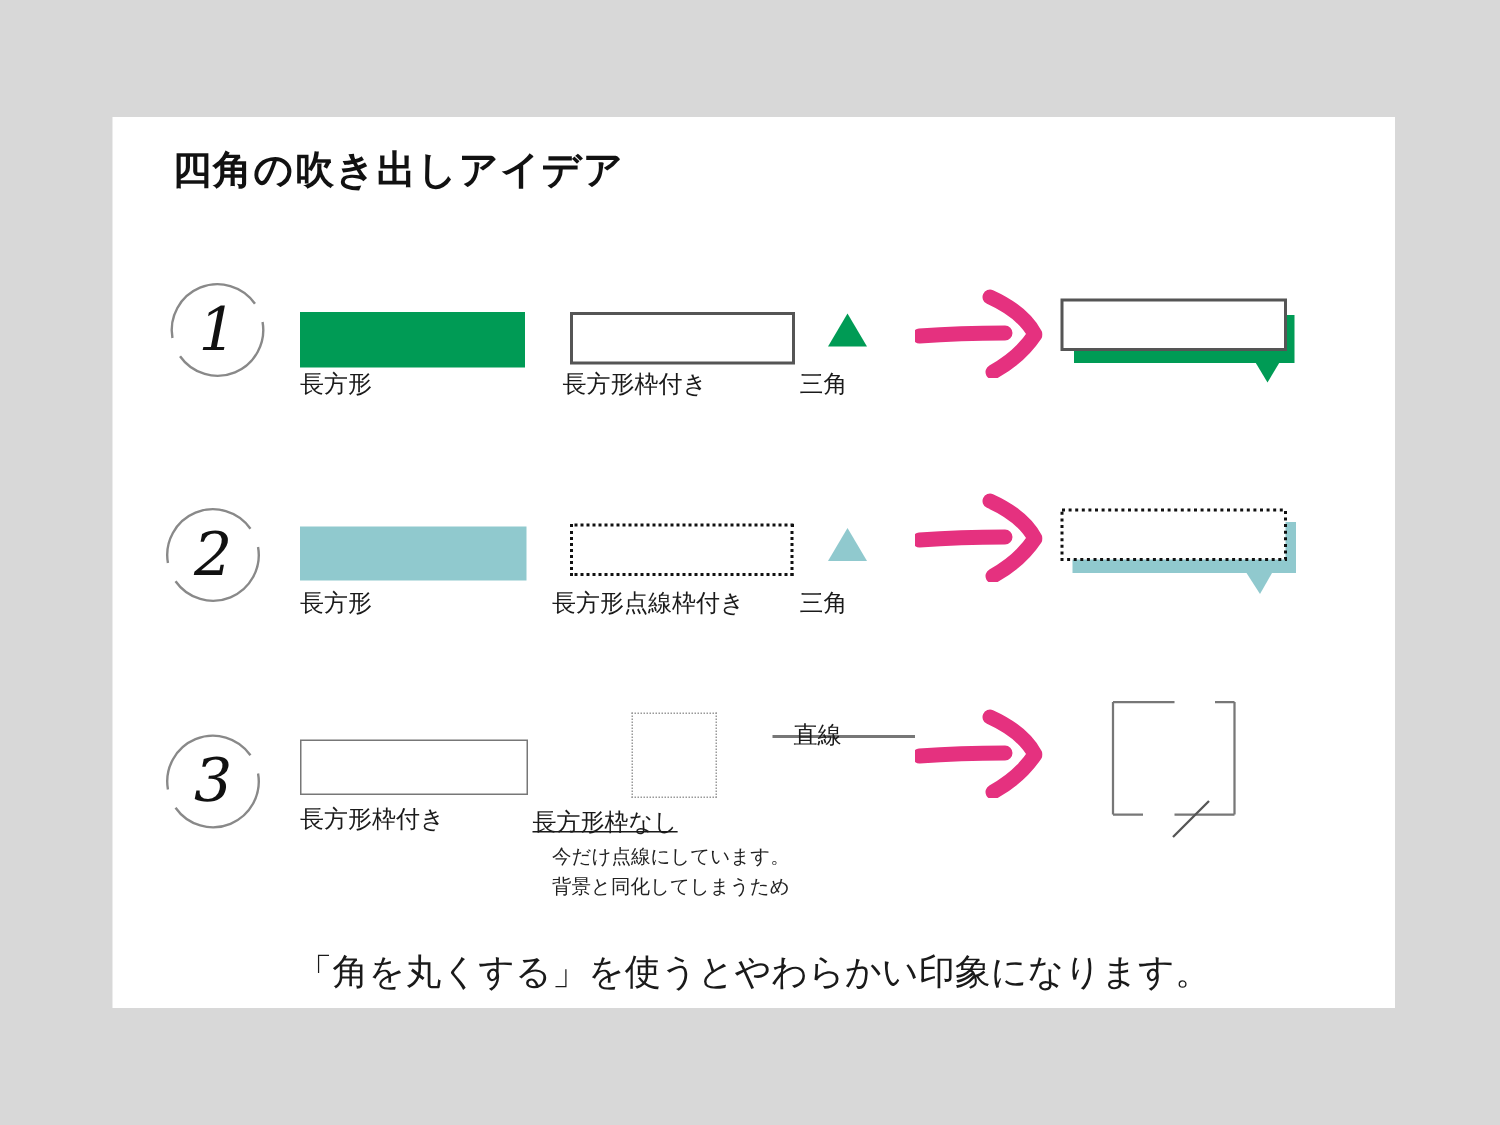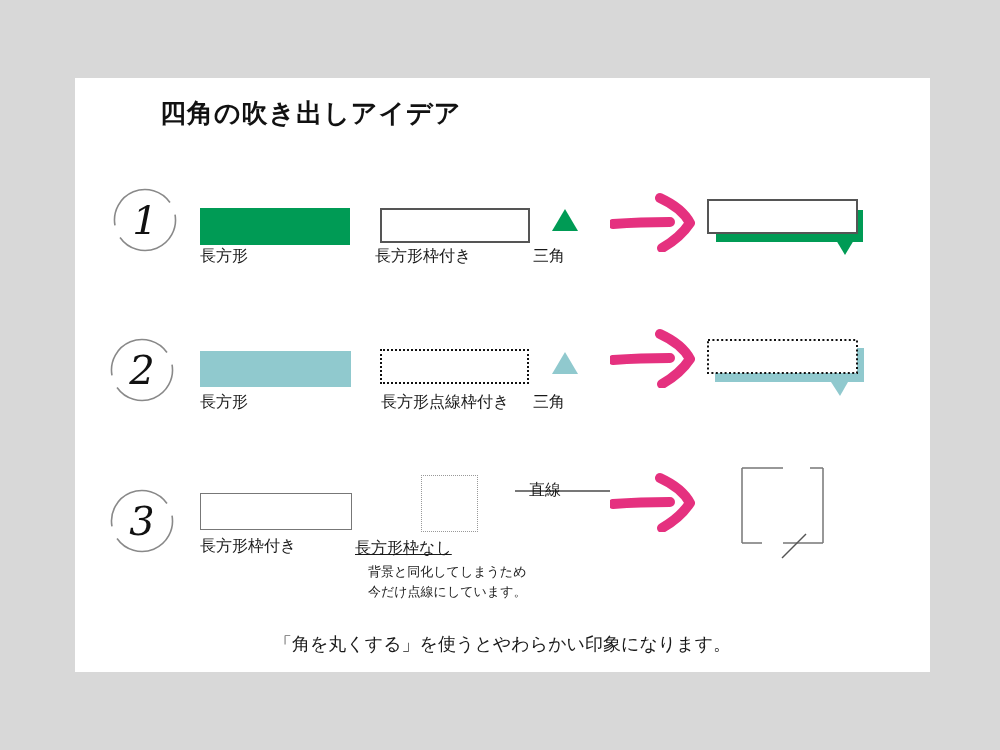--- a/index.html
+++ b/index.html
@@ -3,35 +3,35 @@
 <meta charset="utf-8">
 <style>
   html,body{margin:0;padding:0;}
   body{
     width:1000px;height:750px;background:#d8d8d8;
     font-family:"DejaVu Sans","Liberation Sans",sans-serif;
     position:relative;overflow:hidden;color:#1a1a1a;
   }
   .abs{position:absolute;}
   .card{left:75px;top:78px;width:855px;height:594px;background:#ffffff;}
-  .title{left:115px;top:96px;font-size:26px;font-weight:bold;letter-spacing:1px;color:#111;margin-left:45px;}
+  .title{left:115px;top:96px;font-size:26px;font-weight:bold;letter-spacing:1px;color:#111;}
   .num-circle{width:66px;height:66px;}
   .num-circle svg{position:absolute;left:0;top:0;}
   .num{position:absolute;left:0;top:0;width:66px;height:66px;display:flex;align-items:center;justify-content:center;
        font-family:"DejaVu Serif","Liberation Serif",serif;font-style:italic;font-size:40px;color:#111;}
   .label{font-size:16px;text-align:left;color:#1a1a1a;white-space:nowrap;}
   .note{font-size:13px;color:#222;line-height:1.55;white-space:nowrap;}
   .green-rect{background:#009b55;}
   .teal-rect{background:#90c9ce;}
   .white-rect-dark{background:#fff;border:2px solid #555;box-sizing:border-box;}
   .white-rect-thin{background:#fff;border:1.5px solid #777;box-sizing:border-box;}
   .dotted-rect{background:#fff;border:2px dotted #111;box-sizing:border-box;}
   .dotted-square{background:#fff;border:1.5px dotted #999;box-sizing:border-box;}
   .hline{border-top:2px solid #777;width:95px;height:0;}
-  .footer{left:75px;top:632px;width:855px;text-align:center;font-size:18px;color:#1a1a1a;}
+  .footer{left:75px;top:632px;width:855px;text-align:center;font-size:24px;color:#1a1a1a;}
 </style>
 </head>
 <body>
 
 <div class="abs card"></div>
 
 <div class="abs title">四角の吹き出しアイデア</div>
 
 <div class="abs num-circle" style="left:112px;top:187px;">
   <svg width="66" height="66" viewBox="0 0 66 66">
@@ -70,21 +70,21 @@
   <span class="num">2</span>
 </div>
 
 <div class="abs teal-rect" style="left:200px;top:351px;width:151px;height:36px;"></div>
 <div class="abs dotted-rect" style="left:380px;top:349px;width:149px;height:35px;"></div>
 <svg class="abs" style="left:551px;top:351px;" width="28" height="24" viewBox="0 0 28 24">
   <polygon points="14,1 27,23 1,23" fill="#90c9ce"></polygon>
 </svg>
 
 <div class="abs label" style="left:200px;top:392px;width:150px;">長方形</div>
-<div class="abs label" style="left:381px;top:392px;width:174px;">長方形点線枠付き</div>
+<div class="abs label" style="left:368px;top:392px;width:174px;">長方形点線枠付き</div>
 <div class="abs label" style="left:533px;top:392px;width:64px;">三角</div>
 
 <svg class="abs" style="left:610px;top:328px;" width="85" height="60" viewBox="0 0 85 60">
   <path d="M3,32 Q30,30 60,30" fill="none" stroke="#e5317f" stroke-width="10" stroke-linecap="round"></path>
   <path d="M50,6 Q72,16 80,31 Q70,46 52,56" fill="none" stroke="#e5317f" stroke-width="10" stroke-linecap="round" stroke-linejoin="round"></path>
 </svg>
 
 <svg class="abs" style="left:705px;top:336px;" width="168" height="64" viewBox="0 0 168 64">
   <rect x="10" y="12" width="149" height="34" fill="#90c9ce"></rect>
   <polygon points="126,46 143,46 135,60" fill="#90c9ce"></polygon>
@@ -98,22 +98,22 @@
   </svg>
   <span class="num">3</span>
 </div>
 
 <div class="abs white-rect-thin" style="left:200px;top:493px;width:152px;height:37px;"></div>
 <div class="abs label" style="left:200px;top:536px;width:152px;">長方形枠付き</div>
 
 <div class="abs dotted-square" style="left:421px;top:475px;width:57px;height:57px;"></div>
 <div class="abs label" style="left:355px;top:538px;width:150px;text-decoration:underline;">長方形枠なし</div>
 <div class="abs note" style="left:368px;top:562px;">
+  <div>今だけ点線にしています。</div>
   <div>背景と同化してしまうため</div>
-  <div>今だけ点線にしています。</div>
 </div>
 
 <div class="abs hline" style="left:515px;top:490px;"></div>
 <div class="abs label" style="left:529px;top:480px;width:75px;">直線</div>
 
 <svg class="abs" style="left:610px;top:472px;" width="85" height="60" viewBox="0 0 85 60">
   <path d="M3,32 Q30,30 60,30" fill="none" stroke="#e5317f" stroke-width="10" stroke-linecap="round"></path>
   <path d="M50,6 Q72,16 80,31 Q70,46 52,56" fill="none" stroke="#e5317f" stroke-width="10" stroke-linecap="round" stroke-linejoin="round"></path>
 </svg>
 

